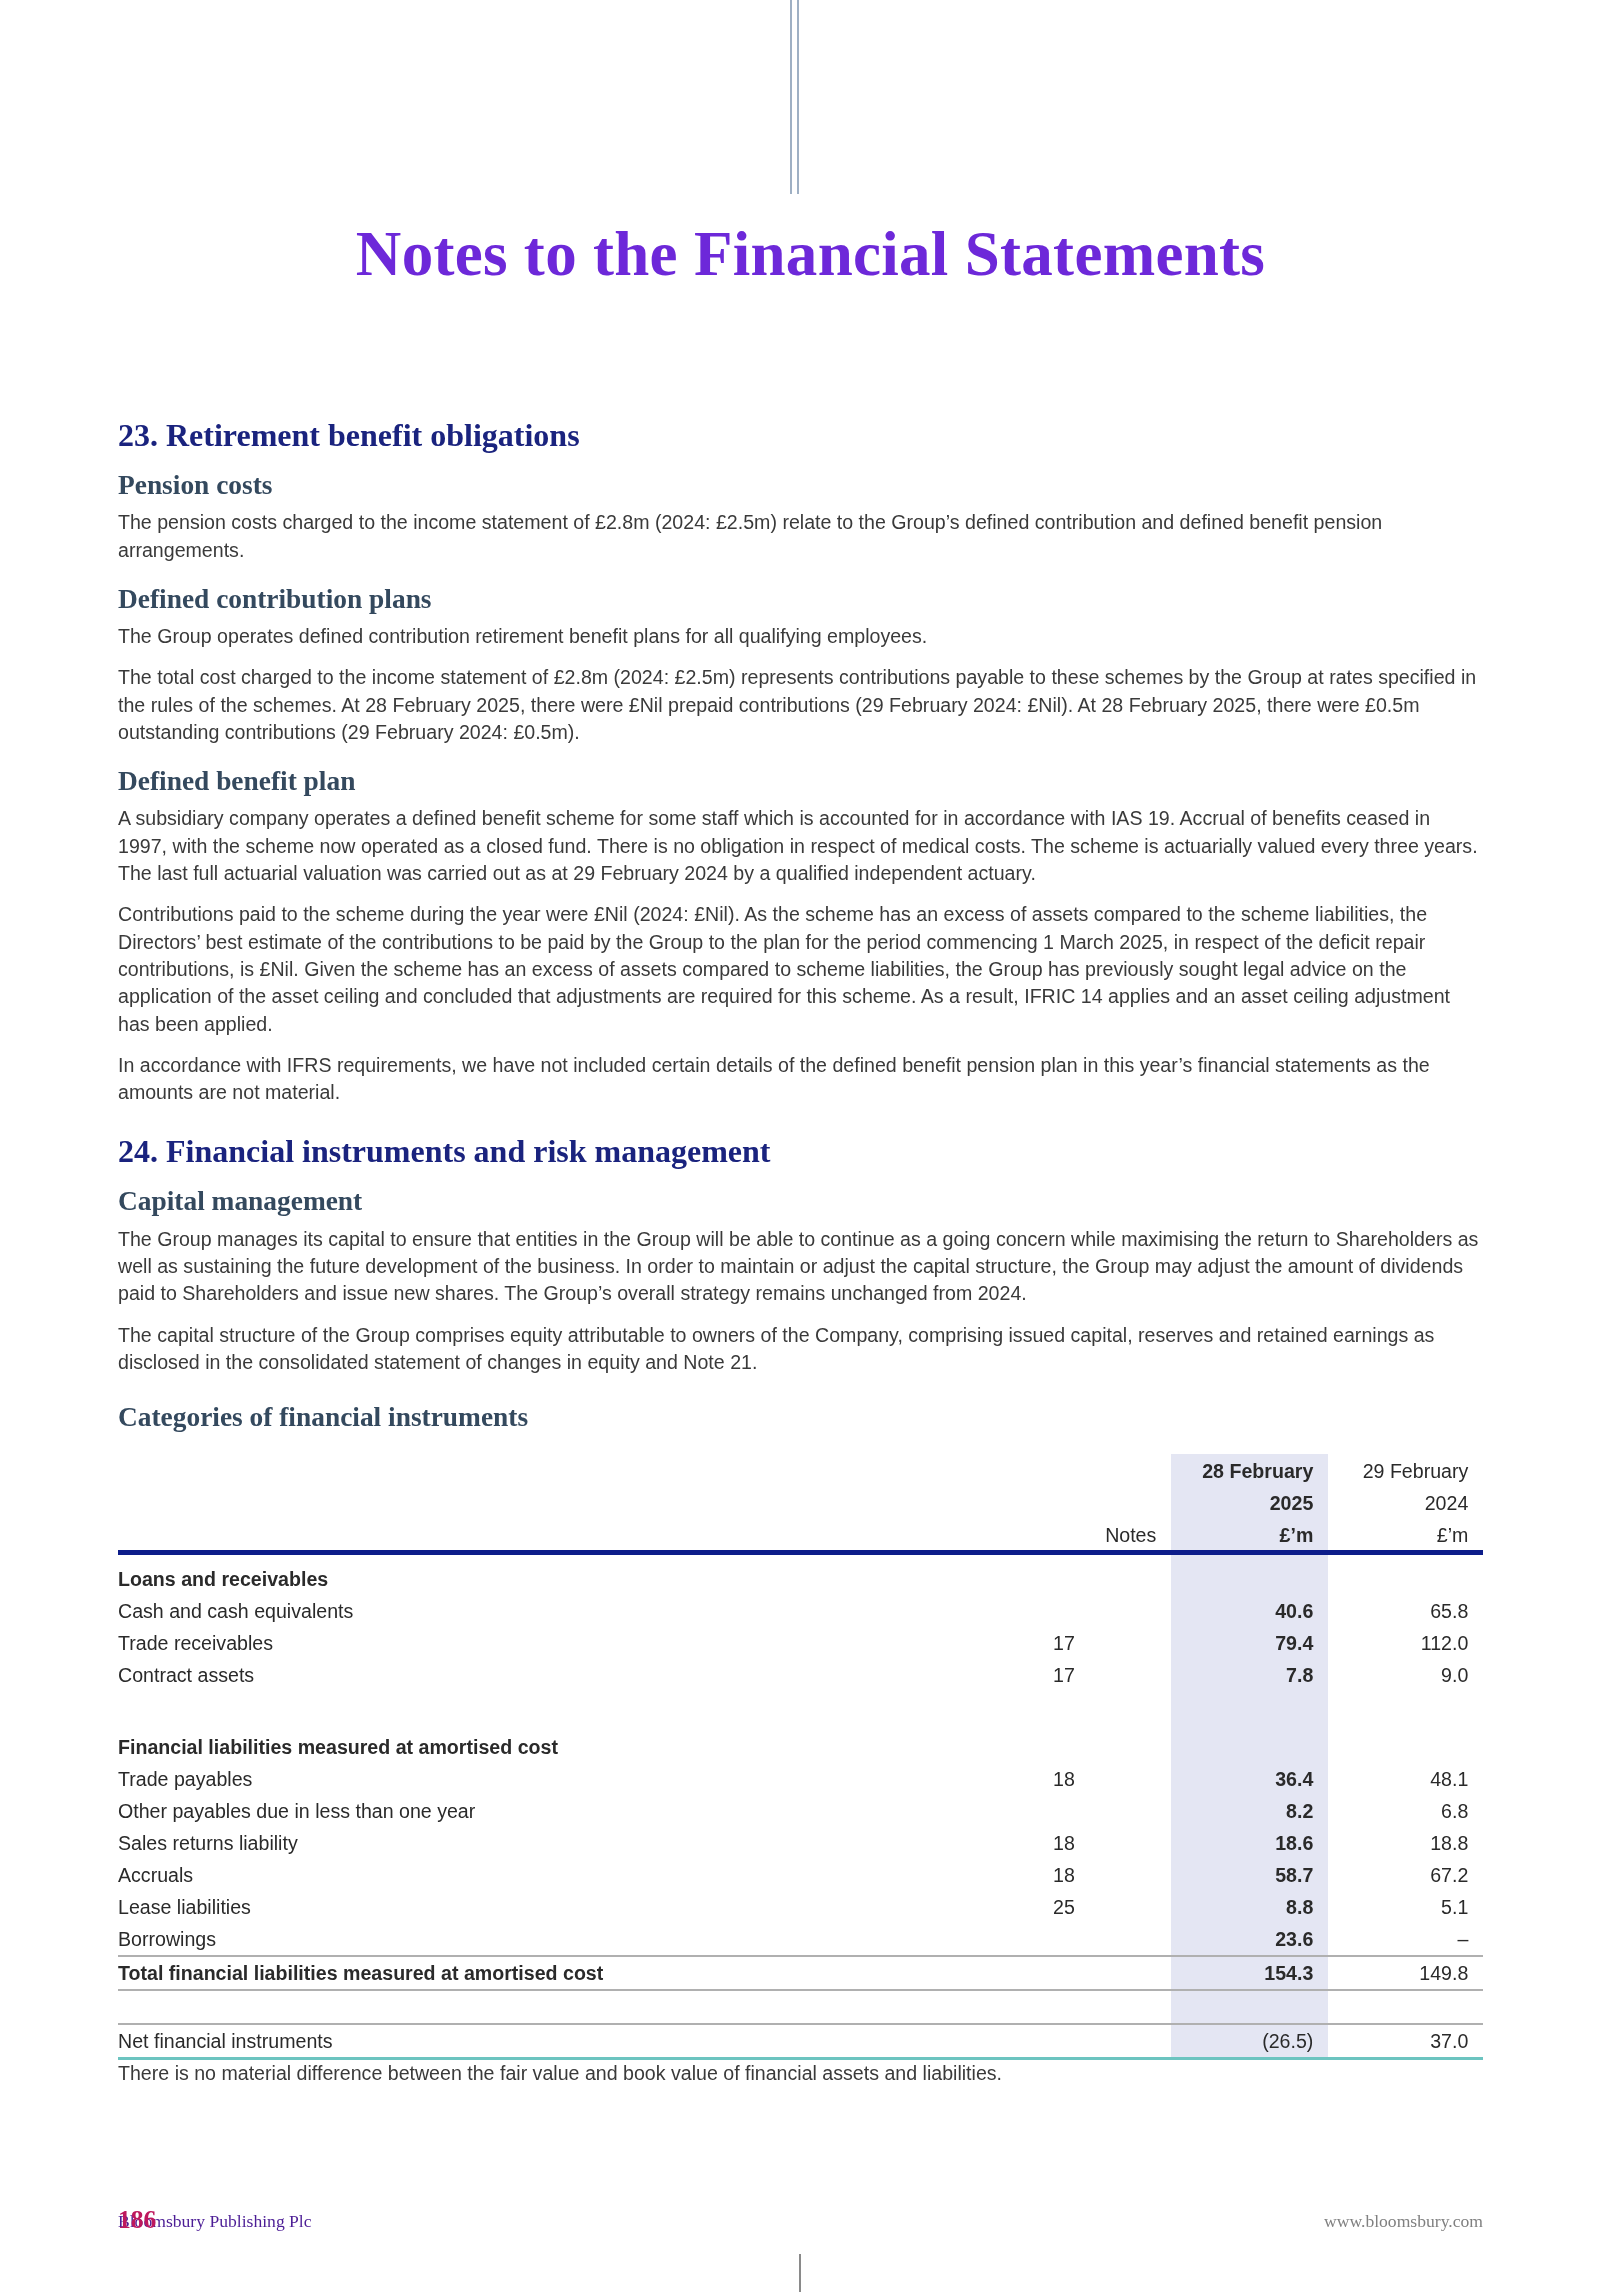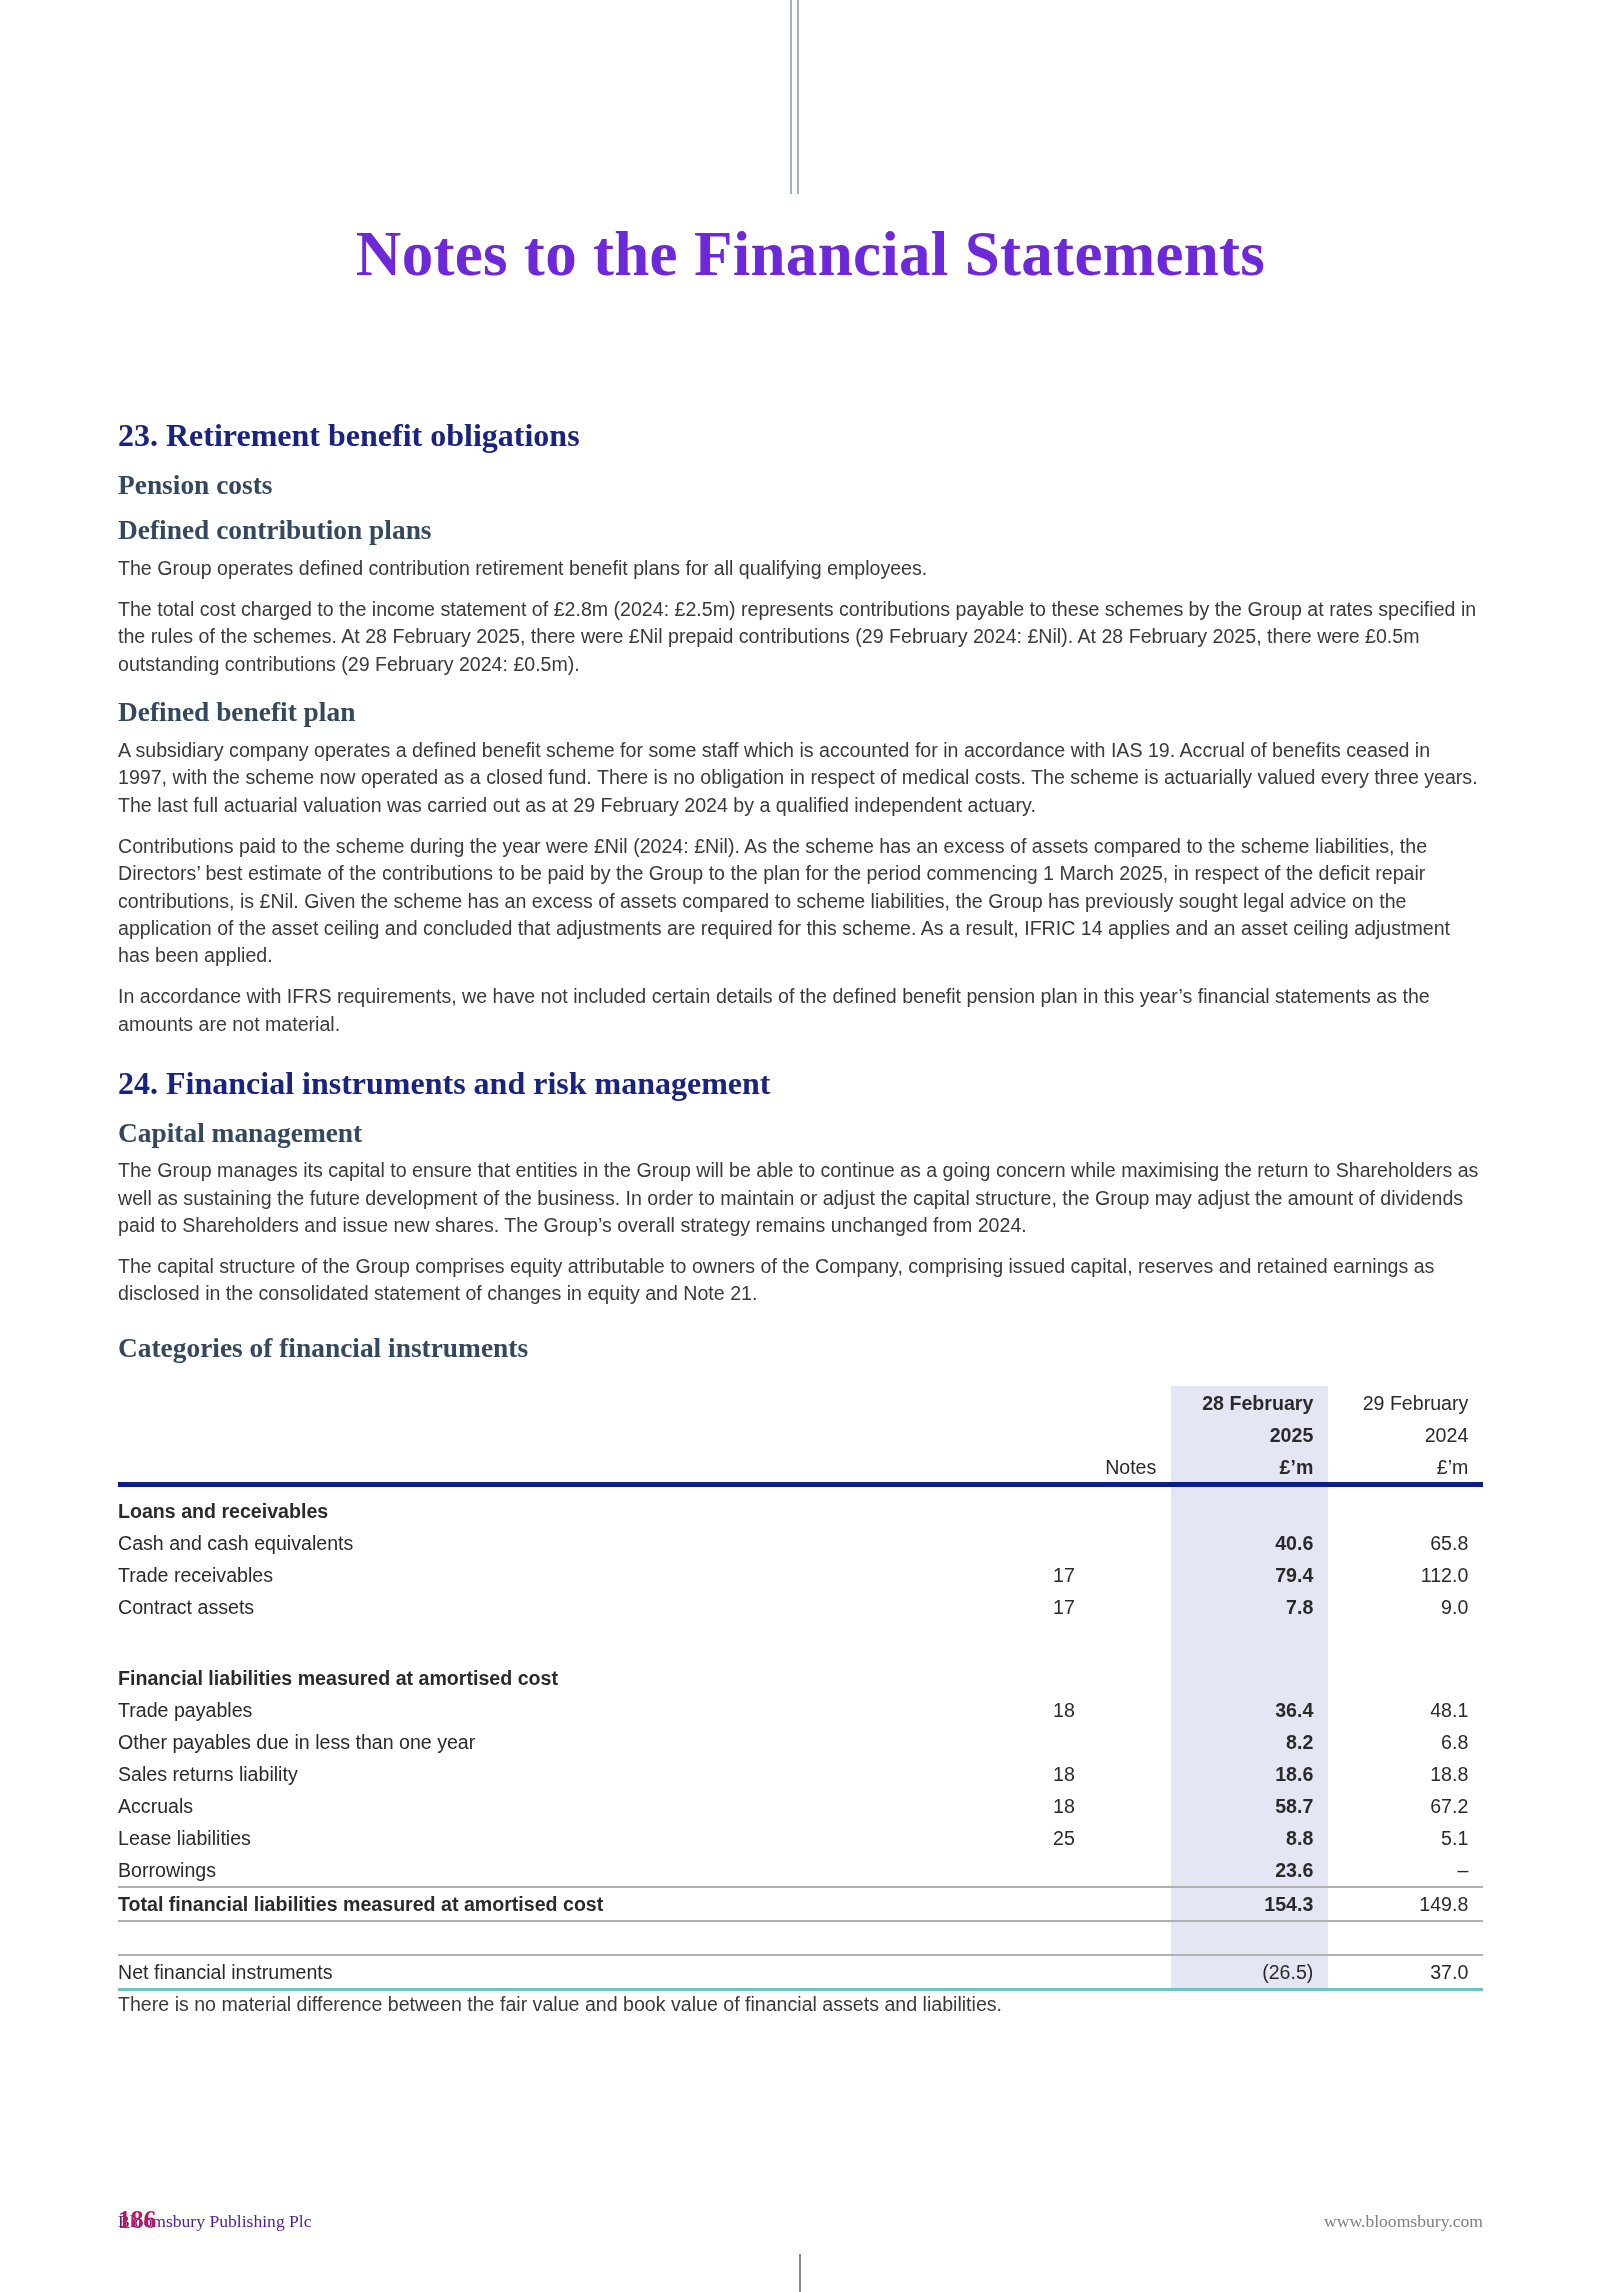--- a/index.html
+++ b/index.html
@@ -49,20 +49,21 @@
   </div>
 
 <h1 class="page-title">Notes to the Financial Statements</h1>
 
 <div class="content">
 
   <section>
     <h2 class="section">23. Retirement benefit obligations</h2>
 
     <h3 class="sub">Pension costs</h3>
+    <p class="body">The pension costs charged to the income statement of £2.8m (2024: £2.5m) relate to the Group’s defined contribution and defined benefit pension arrangements.</p>
     <div class="gap-sm"></div>
 
     <h3 class="sub">Defined contribution plans</h3>
     <p class="body">The Group operates defined contribution retirement benefit plans for all qualifying employees.</p>
     <p class="body">The total cost charged to the income statement of £2.8m (2024: £2.5m) represents contributions payable to these schemes by the Group at rates specified in the rules of the schemes. At 28 February 2025, there were £Nil prepaid contributions (29 February 2024: £Nil). At 28 February 2025, there were £0.5m outstanding contributions (29 February 2024: £0.5m).</p>
     <div class="gap-sm"></div>
 
     <h3 class="sub">Defined benefit plan</h3>
     <p class="body">A subsidiary company operates a defined benefit scheme for some staff which is accounted for in accordance with IAS 19. Accrual of benefits ceased in 1997, with the scheme now operated as a closed fund. There is no obligation in respect of medical costs. The scheme is actuarially valued every three years. The last full actuarial valuation was carried out as at 29 February 2024 by a qualified independent actuary.</p>
     <p class="body">Contributions paid to the scheme during the year were £Nil (2024: £Nil). As the scheme has an excess of assets compared to the scheme liabilities, the Directors’ best estimate of the contributions to be paid by the Group to the plan for the period commencing 1 March 2025, in respect of the deficit repair contributions, is £Nil. Given the scheme has an excess of assets compared to scheme liabilities, the Group has previously sought legal advice on the application of the asset ceiling and concluded that adjustments are required for this scheme. As a result, IFRIC 14 applies and an asset ceiling adjustment has been applied.</p>

